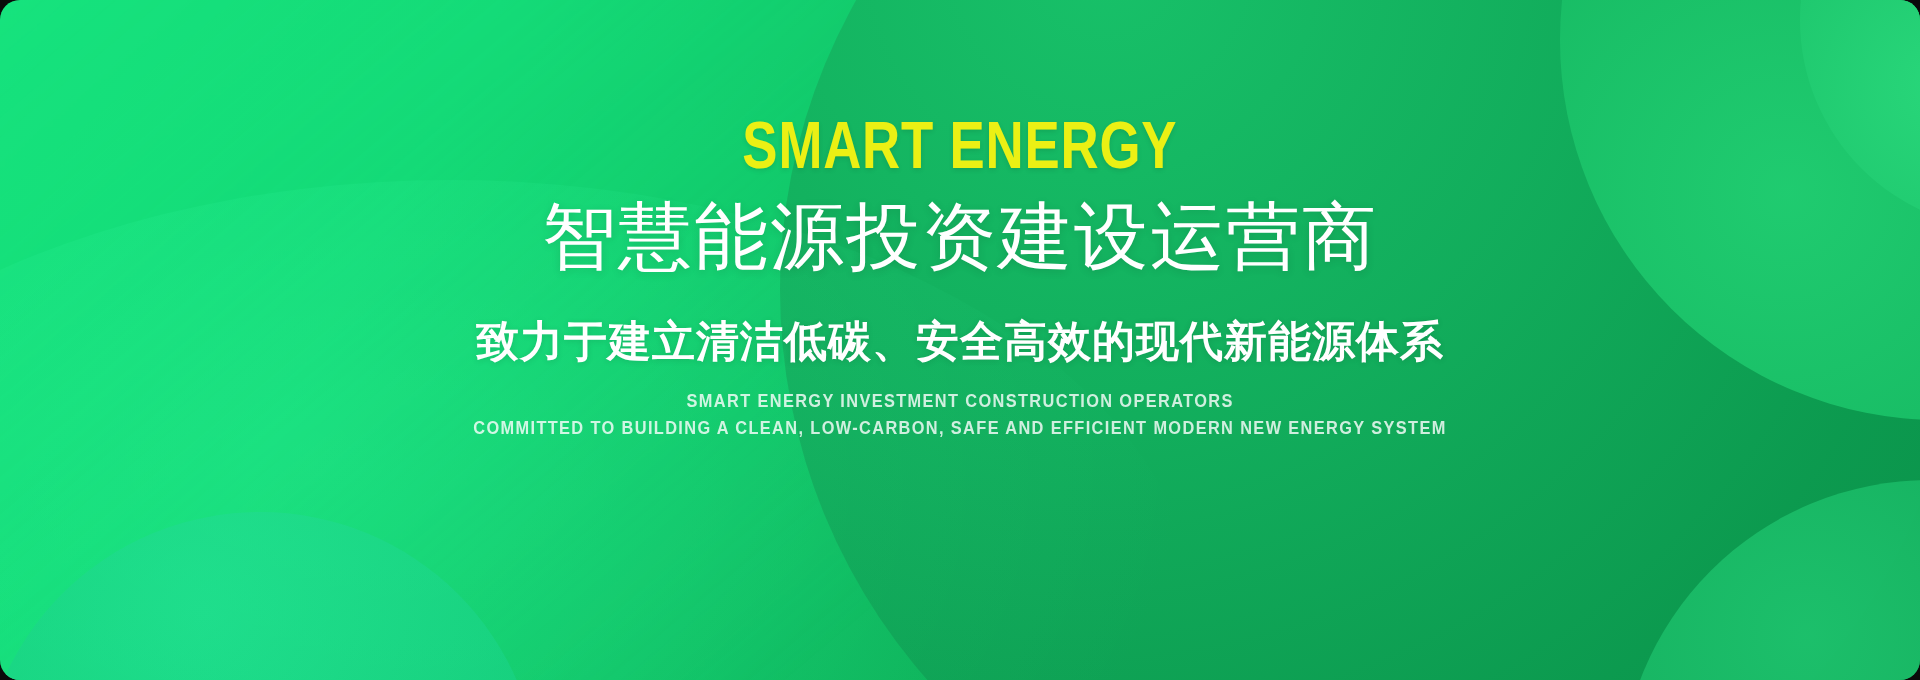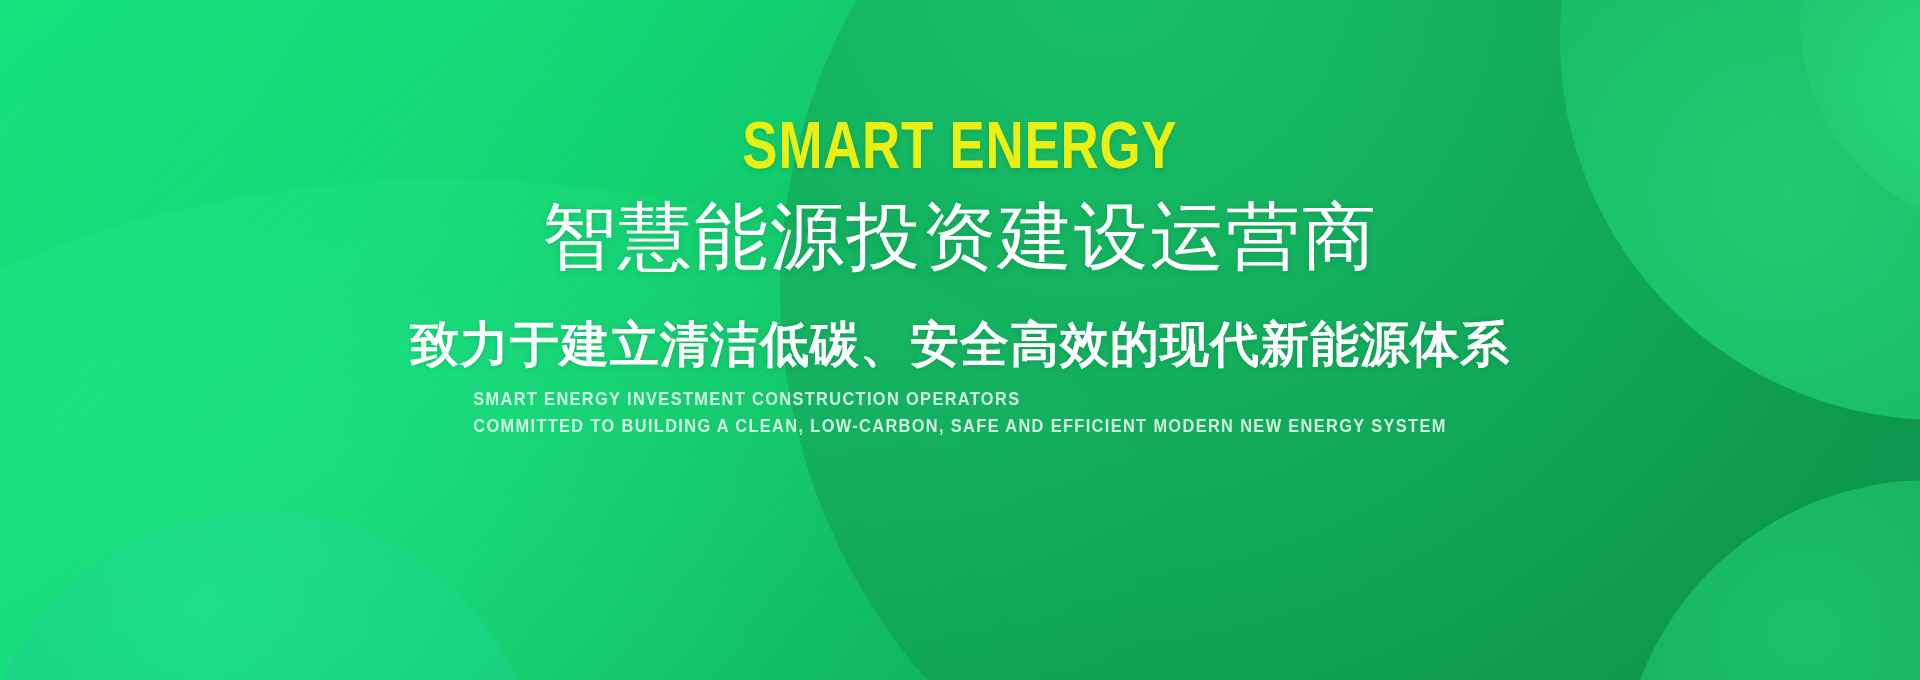--- a/index.html
+++ b/index.html
@@ -7,20 +7,21 @@
     padding: 0;
     background: #0a0a0a;
   }
   #banner {
     position: relative;
     width: 1920px;
     height: 680px;
     overflow: hidden;
     font-family: "Liberation Sans", "DejaVu Sans", sans-serif;
     background: linear-gradient(118deg, #11e07a 0%, #12d976 22%, #0fb95f 52%, #0b9e4c 76%, #0a8f45 100%);
+    border-radius: 20px;
   }
 
   
   .blob {
     position: absolute;
     border-radius: 50%;
     pointer-events: none;
   }
 
   
@@ -125,33 +126,34 @@
     line-height: 1;
     font-weight: 400;
     letter-spacing: 2px;
     margin-top: 22px;
     white-space: nowrap;
     text-shadow: 0 2px 8px rgba(0,0,0,0.12);
   }
 
   .subhead-cn {
     color: #ffffff;
-    font-size: 49px;
+    font-size: 43px;
     line-height: 1;
     font-weight: 700;
     letter-spacing: 1px;
     margin-top: 46px;
     white-space: nowrap;
     text-shadow: 0 1px 6px rgba(0,0,0,0.12);
   }
 
   .eng-block {
-    margin-top: 20px;
+    margin-top: 28px;
     display: flex;
     flex-direction: column;
+    align-items: center;
     gap: 8px;
   }
 
   .eng-line {
     color: rgba(255,255,255,0.80);
     font-size: 19px;
     line-height: 1;
     font-weight: 600;
     letter-spacing: 1.6px;
     transform: scaleX(0.86);

